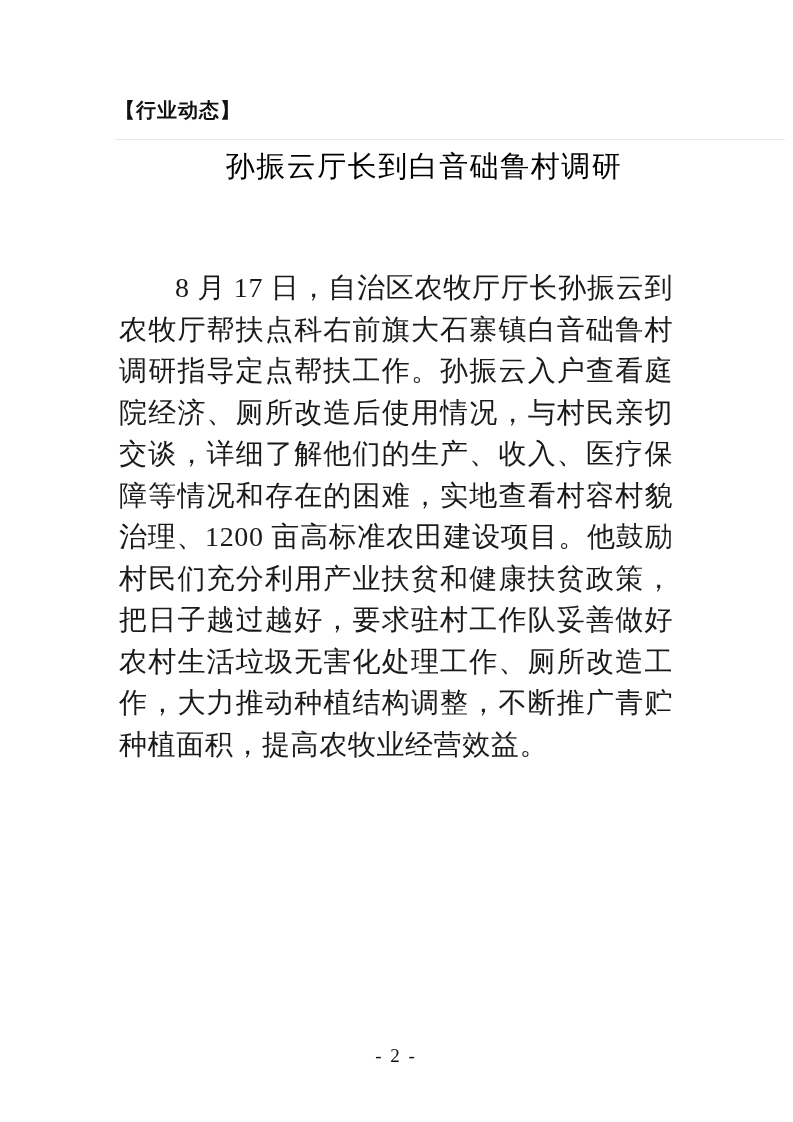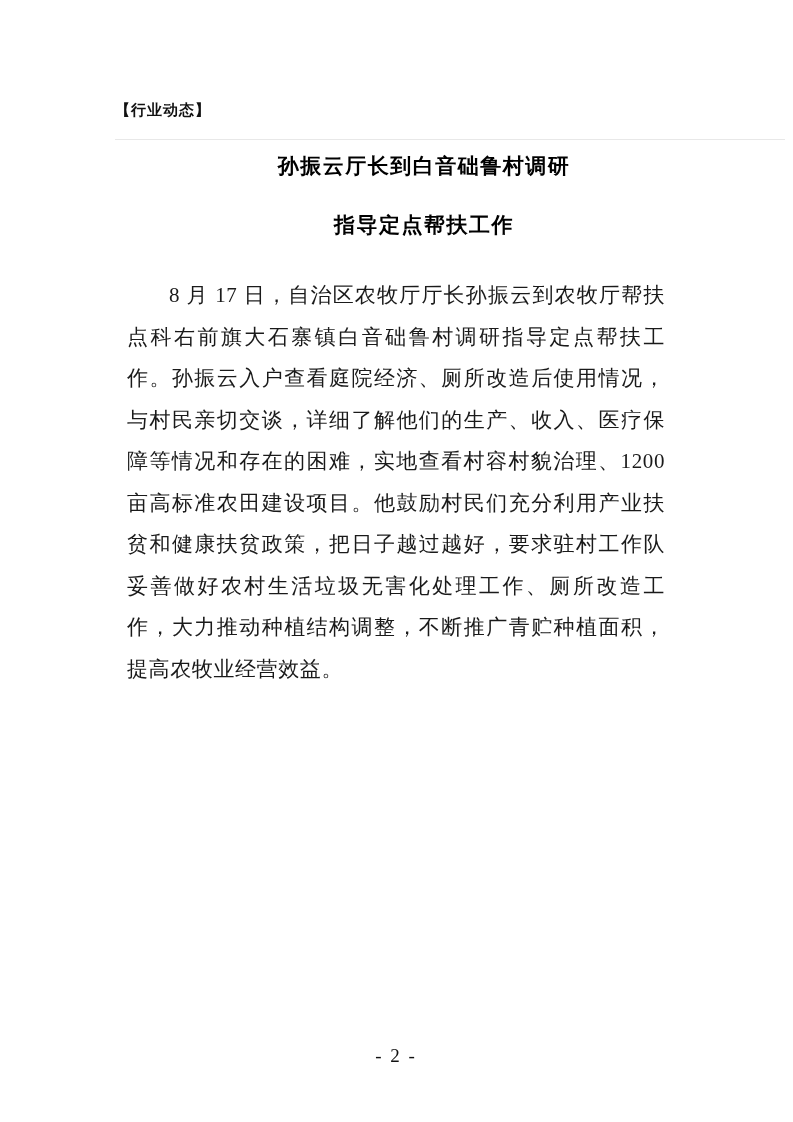--- a/index.html
+++ b/index.html
@@ -15,21 +15,21 @@
     overflow: hidden;
     font-family: "Liberation Serif", "DejaVu Serif", serif;
     color: #1a1a1a;
   }
   .section-tag {
     position: absolute;
     left: 115px;
     top: 96px;
     font-family: "Liberation Sans", "DejaVu Sans", sans-serif;
     font-weight: 700;
-    font-size: 15px;
+    font-size: 20px;
     line-height: 28px;
     color: #111111;
     letter-spacing: 1px;
     white-space: nowrap;
     text-align: right;
   }
   .header-rule {
     position: absolute;
     left: 115px;
     top: 139px;
@@ -41,36 +41,36 @@
     position: absolute;
     left: 115px;
     top: 137px;
     width: 562px;
     text-align: center;
     padding-left: 56px;
     box-sizing: border-box;
   }
   .title-line {
     font-family: "Liberation Serif", "DejaVu Serif", serif;
-    font-weight: 700;
+    font-weight: 400;
     color: #000000;
-    font-size: 21px;
+    font-size: 29px;
     line-height: 59px;
     letter-spacing: 1.5px;
     white-space: nowrap;
   }
   .body-block {
     position: absolute;
     left: 115px;
     top: 263px;
     width: 562px;
   }
   .body-block p {
-    margin: 12px;
-    font-size: 21px;
+    margin: 4px;
+    font-size: 28px;
     line-height: 41.5px;
     text-indent: 2em;
     text-align: justify;
     text-justify: inter-character;
     letter-spacing: 0.6px;
     color: #1a1a1a;
   }
   .page-footer {
     position: absolute;
     left: 115px;
@@ -86,21 +86,20 @@
 <body>
 
 <div class="page">
 
   <div class="section-tag">【行业动态】</div>
 
   <div class="header-rule"></div>
 
   <div class="title-block">
     <div class="title-line">孙振云厅长到白音础鲁村调研</div>
-    <div class="title-line">指导定点帮扶工作</div>
   </div>
 
   <div class="body-block">
     <p>8 月 17 日，自治区农牧厅厅长孙振云到农牧厅帮扶点科右前旗大石寨镇白音础鲁村调研指导定点帮扶工作。孙振云入户查看庭院经济、厕所改造后使用情况，与村民亲切交谈，详细了解他们的生产、收入、医疗保障等情况和存在的困难，实地查看村容村貌治理、1200 亩高标准农田建设项目。他鼓励村民们充分利用产业扶贫和健康扶贫政策，把日子越过越好，要求驻村工作队妥善做好农村生活垃圾无害化处理工作、厕所改造工作，大力推动种植结构调整，不断推广青贮种植面积，提高农牧业经营效益。</p>
   </div>
 
   <div class="page-footer">- 2 -</div>
 
 </div>
 

